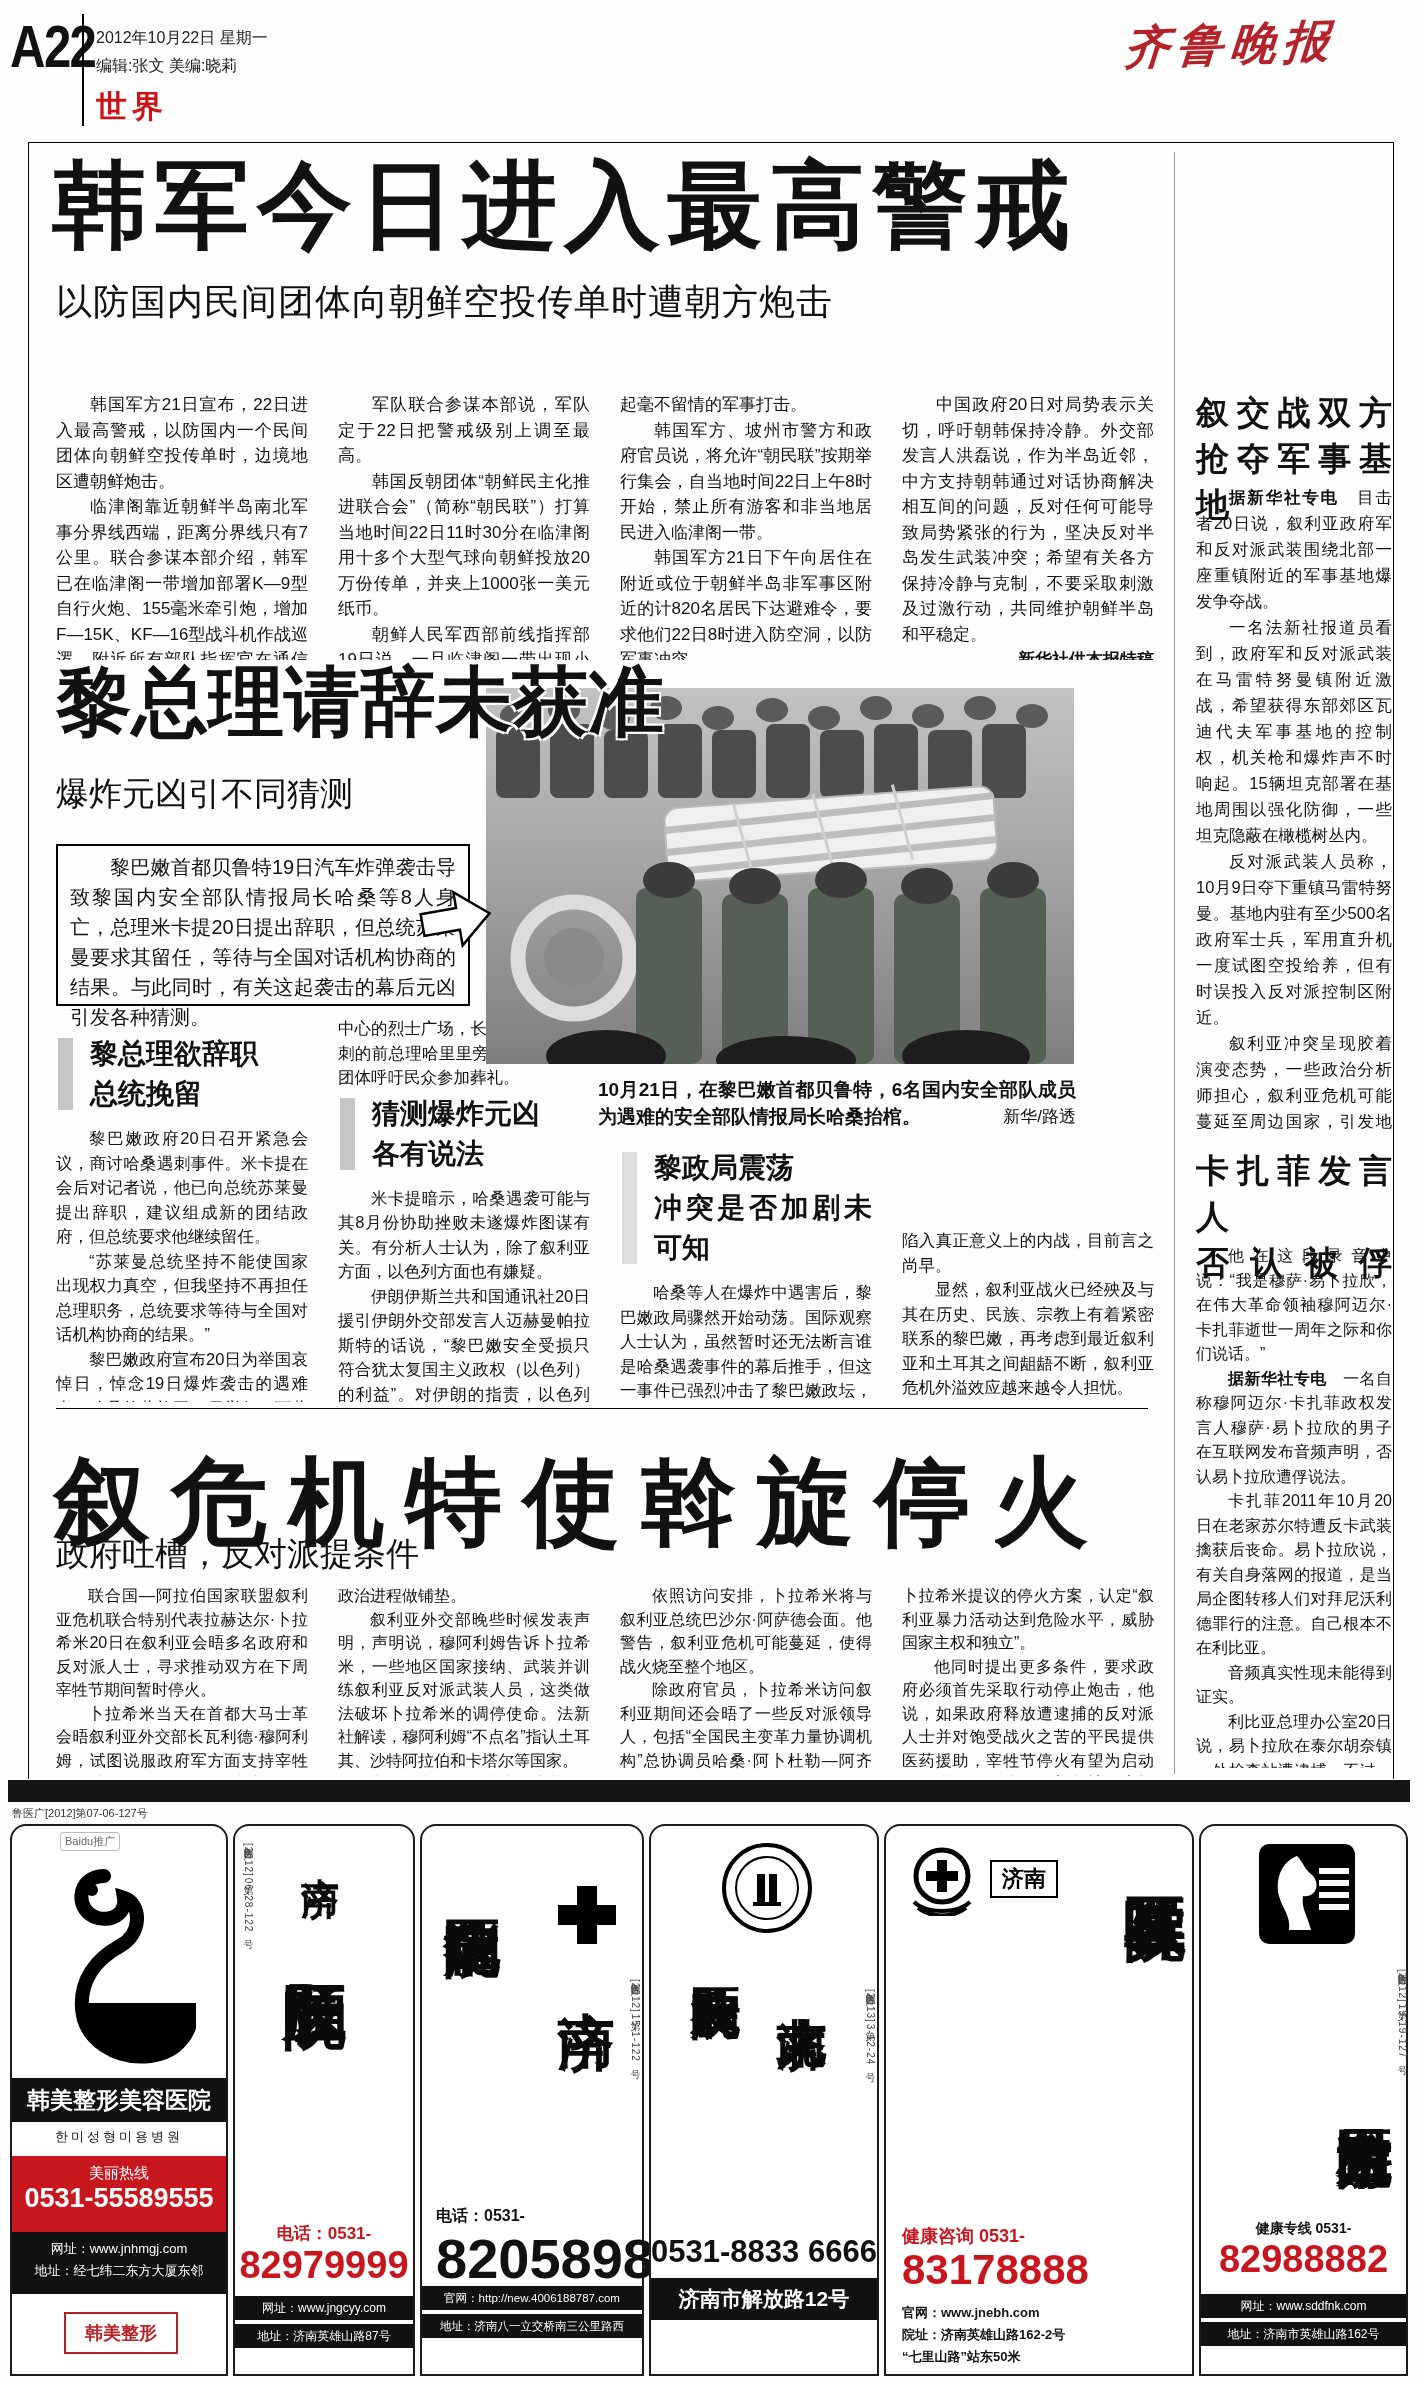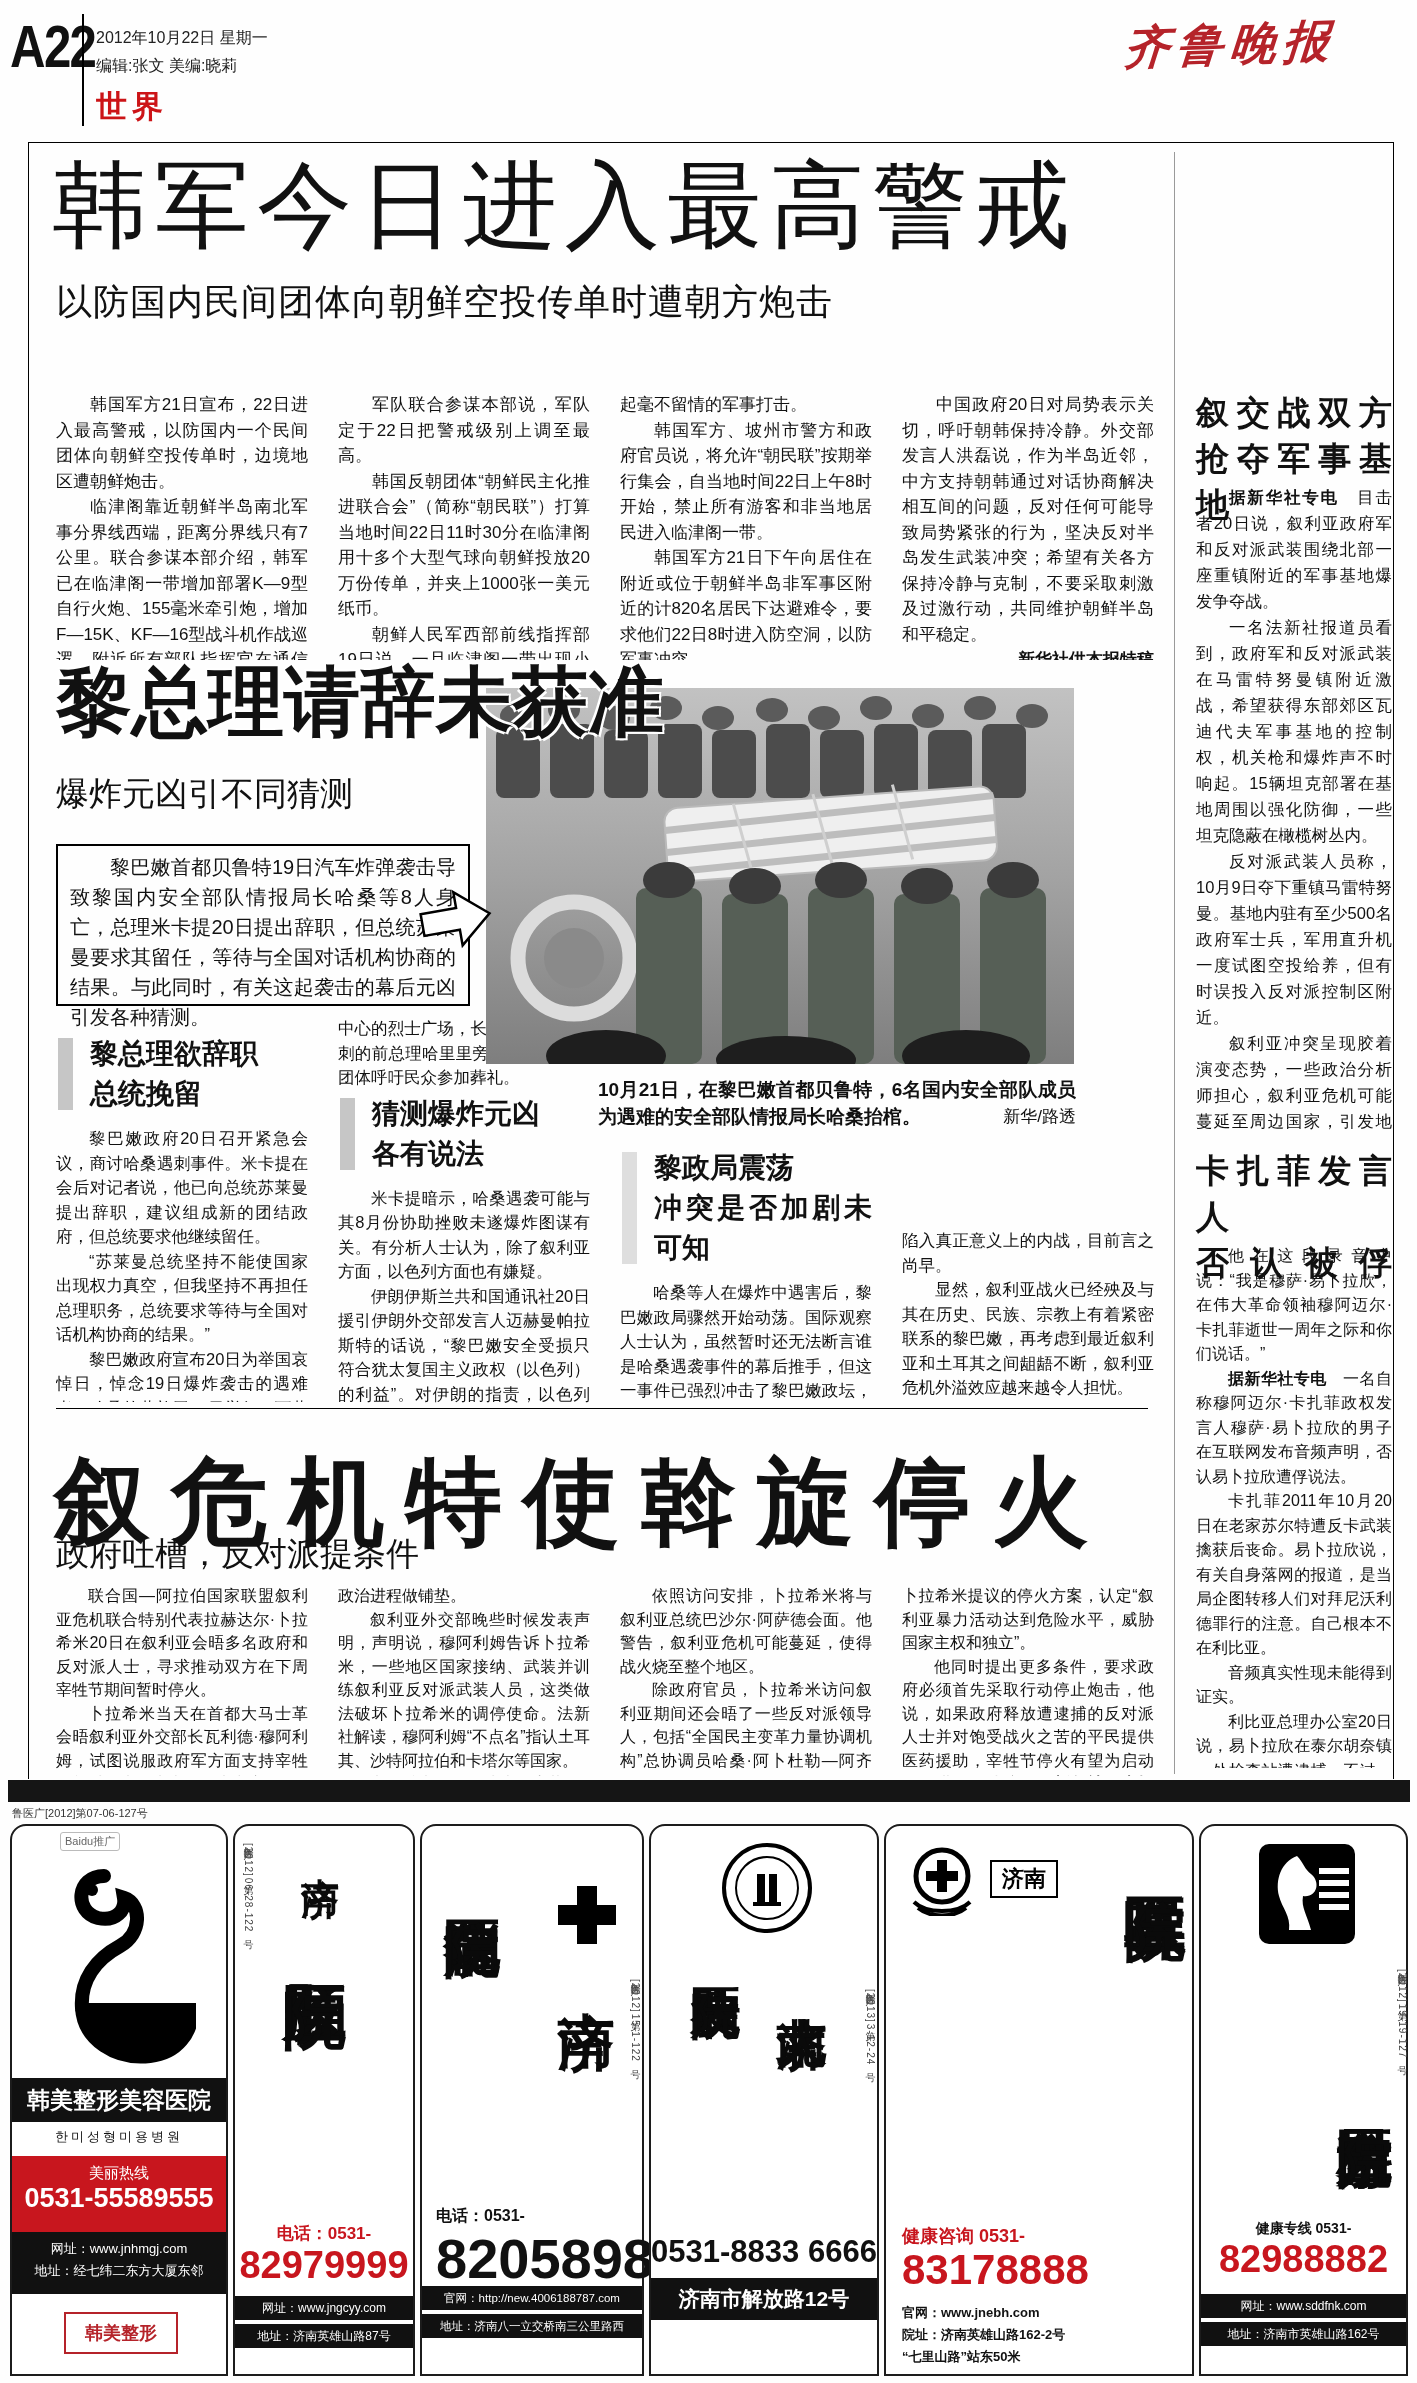--- a/index.html
+++ b/index.html
@@ -13,21 +13,21 @@
   .hdr-editors{left:96px;top:56px;font-size:16px;color:#222;}
   .section-label{left:96px;top:86px;font-size:31px;font-weight:900;color:#cc1417;letter-spacing:5px;}
   .masthead{left:1124px;top:14px;font-size:46px;font-weight:bold;font-style:italic;color:#b5232a;
             font-family:"DejaVu Serif",serif;letter-spacing:7px;transform:skewX(-6deg) rotate(-2deg);}
   
   .frame{left:28px;top:142px;width:1364px;height:1636px;border:1px solid #000;border-bottom:none;}
   .vdivider{left:1174px;top:152px;width:1px;height:1622px;background:#9a9a9a;}
   .rule-a3{left:56px;top:1408px;width:1092px;height:1px;background:#000;}
   .thickbar{left:8px;top:1780px;width:1402px;height:22px;background:#151515;}
   
-  .h1{left:52px;top:156px;width:1018px;font-size:95px;font-weight:400;line-height:1.04;
+  .h1{left:52px;top:156px;width:1018px;font-size:95px;font-weight:700;line-height:1.04;
       text-align:justify;text-align-last:justify;white-space:nowrap;letter-spacing:0;}
   .sub1{left:56px;top:278px;font-size:36px;font-weight:400;letter-spacing:1px;}
   .h2{left:56px;top:662px;width:592px;font-size:76px;font-weight:900;line-height:1.05;
       text-align:justify;text-align-last:justify;white-space:nowrap;z-index:5;
       text-shadow:2px 2px 0 #fff,-2px -2px 0 #fff,2px -2px 0 #fff,-2px 2px 0 #fff;}
   .sub2{left:56px;top:772px;font-size:33px;}
   .h3{left:54px;top:1452px;width:1034px;font-size:96px;font-weight:900;line-height:1.04;
       text-align:justify;text-align-last:justify;white-space:nowrap;}
   .sub3{left:56px;top:1532px;font-size:33px;}
   

